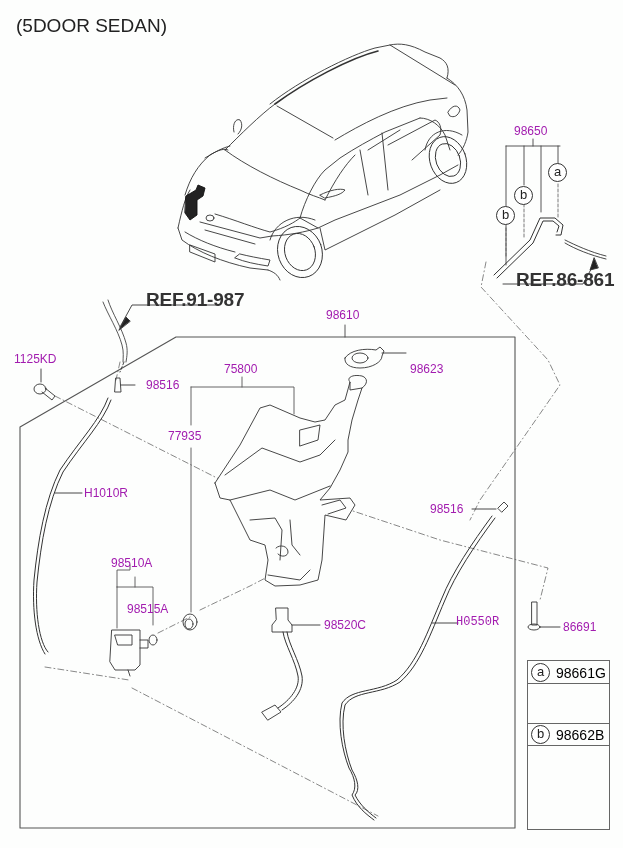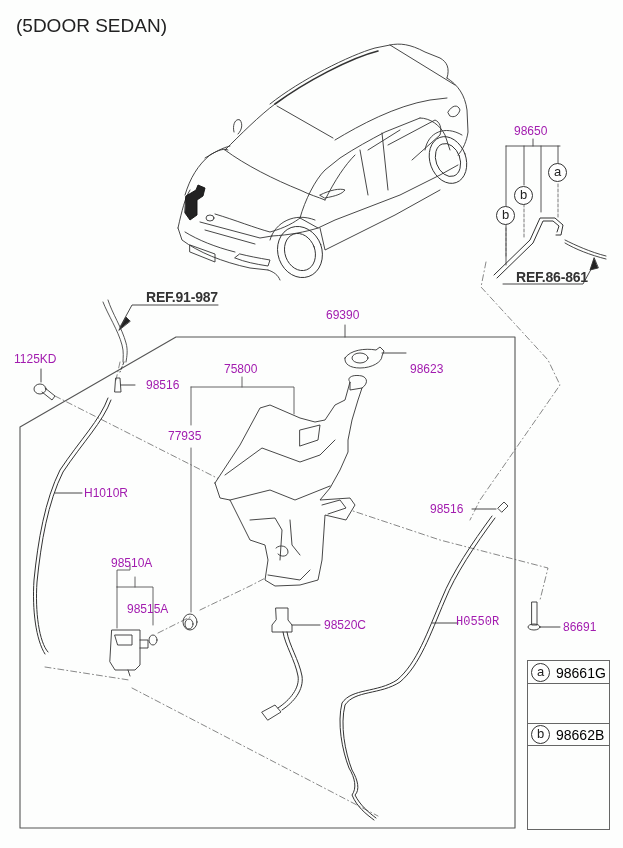--- a/index.html
+++ b/index.html
@@ -1,20 +1,20 @@
 <!DOCTYPE html>
 <html><head>
 <meta charset="utf-8">
 <style>
   html, body { margin: 0; padding: 0; background: #fdfefd; }
   body { width: 623px; height: 848px; position: relative; overflow: hidden;
          font-family: "Liberation Sans", sans-serif; color: #222; }
   svg.diagram { position: absolute; left: 0; top: 0; }
   .lbl { position: absolute; font-size: 12px; line-height: 1; white-space: nowrap; color: #a21caf; }
-  .ref { position: absolute; font-size: 14px; font-weight: bold; color: #333; white-space: nowrap; letter-spacing: -0.2px; padding-left: 8px; }
+  .ref { position: absolute; font-size: 19px; font-weight: bold; color: #333; white-space: nowrap; letter-spacing: -0.2px; padding-left: 8px; }
   .title { position: absolute; left: 16px; top: 15px; font-size: 19px; color: #222; }
   .circ { position: absolute; width: 17px; height: 17px; border: 1.3px solid #333; border-radius: 50%;
           background: #fff; font-size: 13px; text-align: center; line-height: 16px; color: #222; }
   .legend-box { position: absolute; left: 527px; top: 660px; width: 81px; height: 168px;
                 border: 1.3px solid #666; background: #fdfefd; }
   .legend-row { position: absolute; left: 0; width: 81px; height: 22px; border-bottom: 1.3px solid #666; }
   .legend-row .circ { left: 3px; top: 2px; }
   .legend-row .code { position: absolute; left: 28px; top: 4px; font-size: 14px; color: #000000; }
 </style>
 </head>
@@ -192,21 +192,21 @@
 <div class="title">(5DOOR SEDAN)</div>
 
 <div class="ref" style="left:138px;top:289px;">REF.91-987</div>
 <div class="ref" style="left:508px;top:269px;">REF.86-861</div>
 
 <div class="lbl" style="left:514px;top:125px;">98650</div>
 <div class="circ" style="left:548px;top:163px;">a</div>
 <div class="circ" style="left:514px;top:186px;">b</div>
 <div class="circ" style="left:496px;top:206px;">b</div>
 
-<div class="lbl" style="left:326px;top:309px;">69390</div>
+<div class="lbl" style="left:326px;top:309px;">98610</div>
 <div class="lbl" style="left:410px;top:347px;margin-top:16px;">98623</div>
 <div class="lbl" style="left:224px;top:363px;">75800</div>
 <div class="lbl" style="left:168px;top:430px;">77935</div>
 <div class="lbl" style="left:146px;top:379px;">98516</div>
 <div class="lbl" style="left:14px;top:353px;">1125KD</div>
 <div class="lbl" style="left:84px;top:487px;">H1010R</div>
 <div class="lbl" style="left:111px;top:557px;">98510A</div>
 <div class="lbl" style="left:127px;top:603px;">98515A</div>
 <div class="lbl" style="left:324px;top:619px;">98520C</div>
 <div class="lbl" style="left:430px;top:503px;">98516</div>

